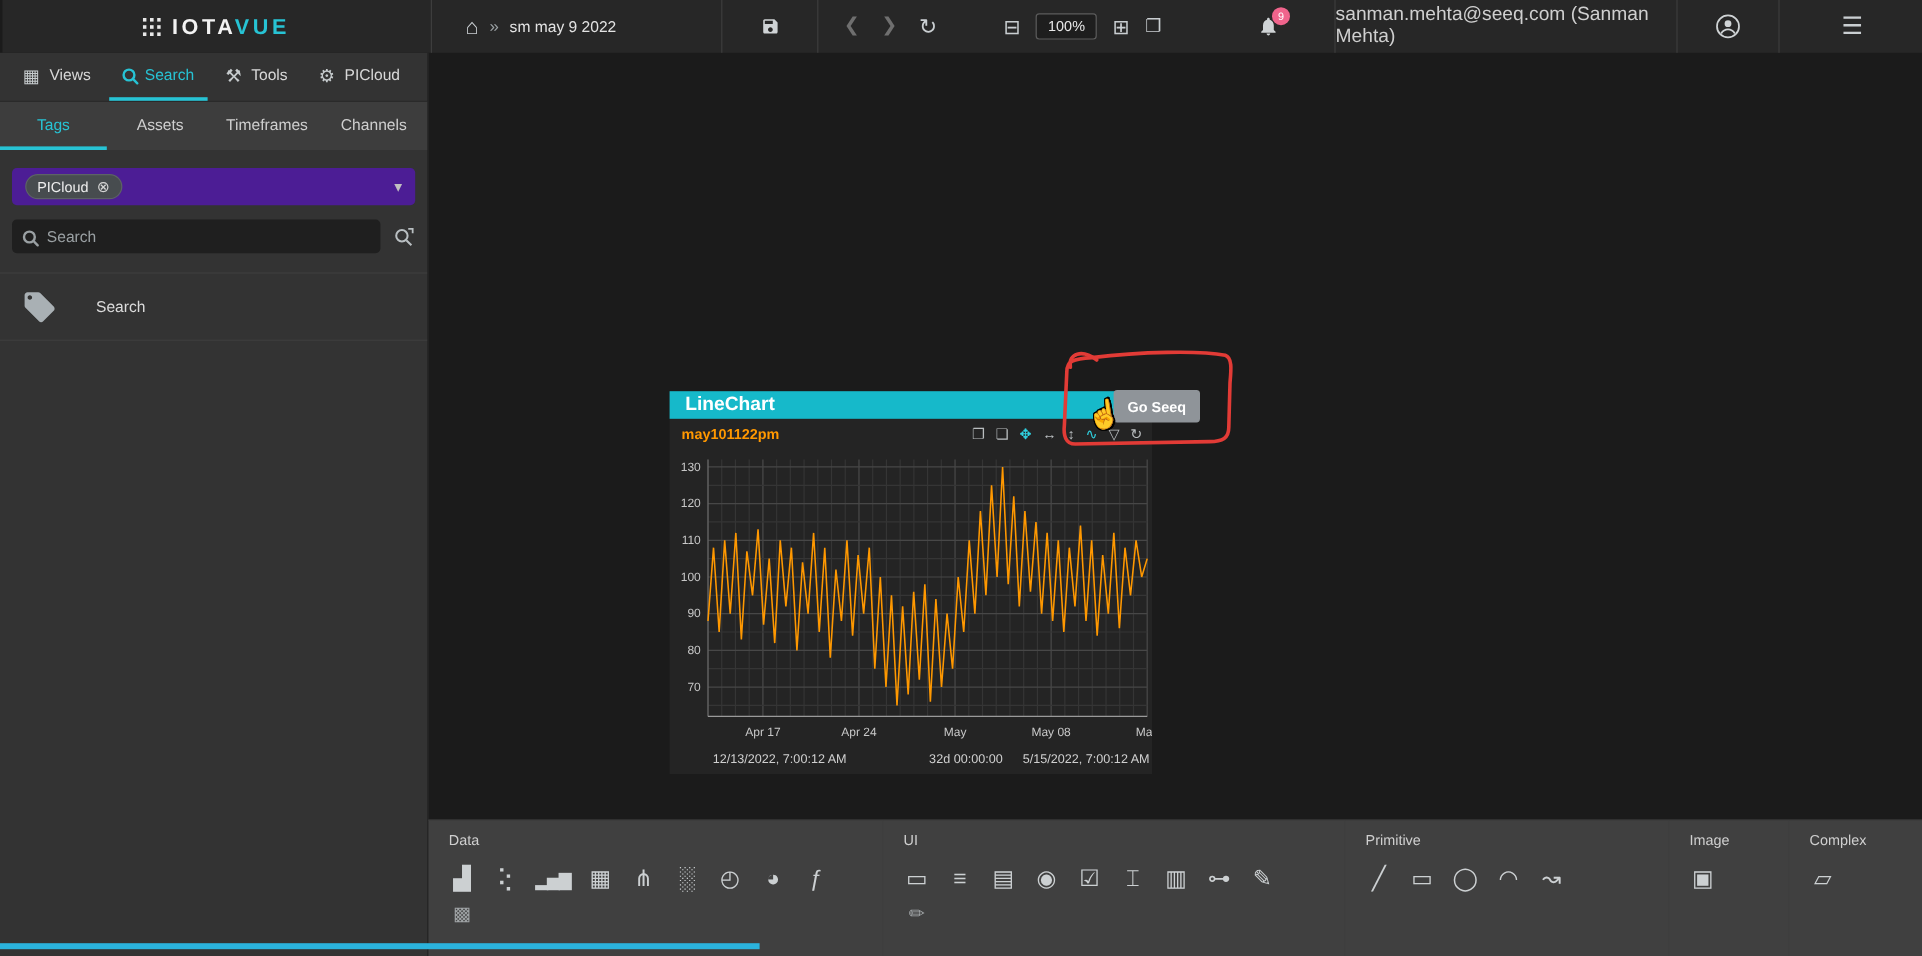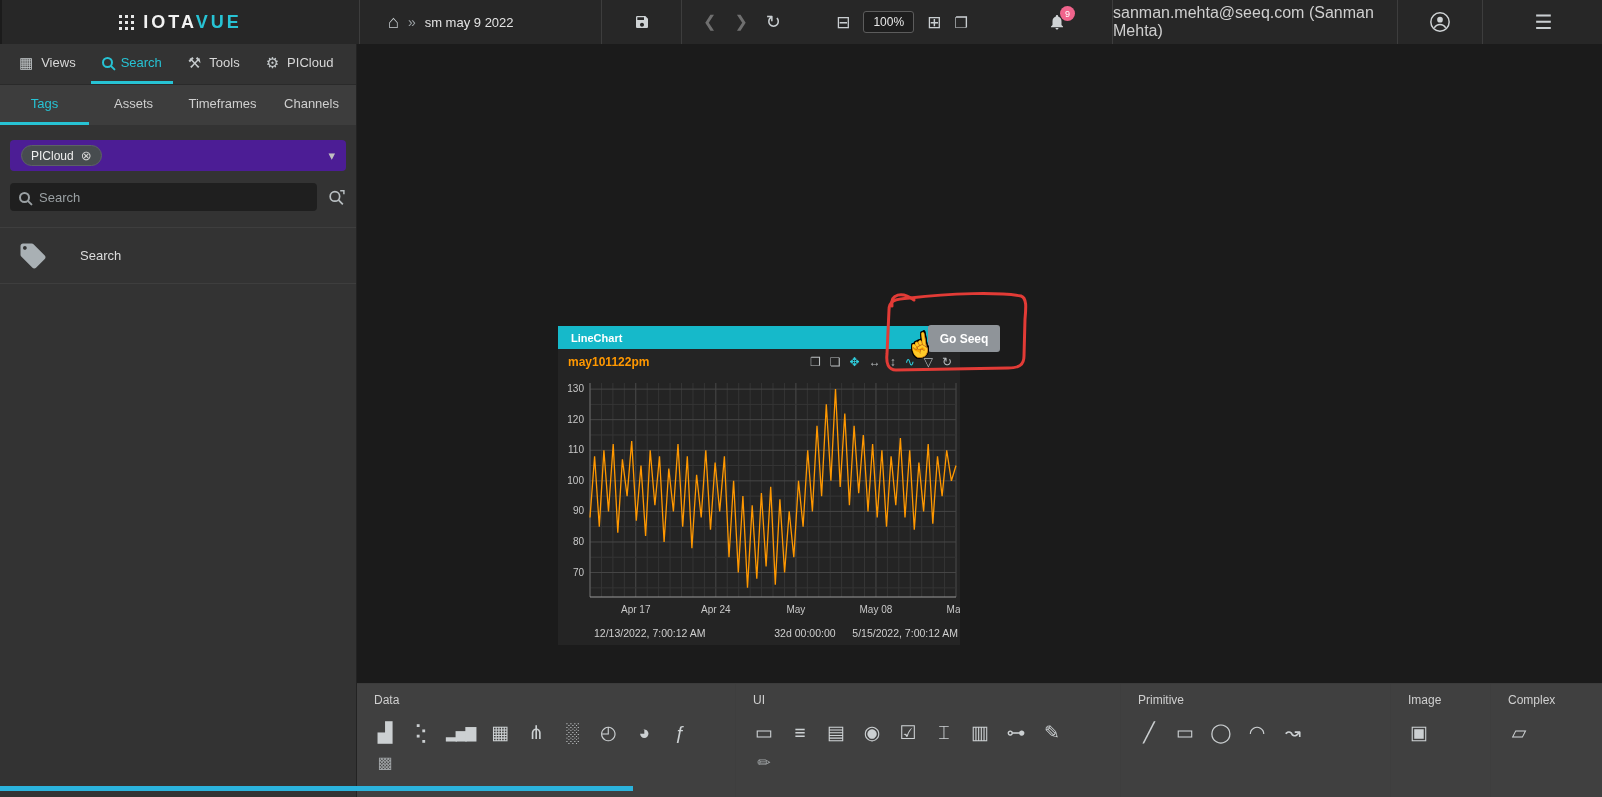--- a/index.html
+++ b/index.html
@@ -49,21 +49,21 @@
   .search-input input::placeholder{color:#9aa0a3}
   .mag{display:inline-block;width:11px;height:11px;border:2px solid currentColor;border-radius:50%;position:relative;flex:none}
   .mag::after{content:"";position:absolute;width:6px;height:2px;background:currentColor;bottom:-3px;right:-5px;transform:rotate(45deg);border-radius:1px}
   .tag-list{margin-top:16px;border-top:1px solid #3e3e3e}
   .tag-row{height:56px;display:flex;align-items:center;gap:32px;padding-left:18px;border-bottom:1px solid #3e3e3e;font-size:13px;color:#dcdcdc}
   .tag-row svg{width:30px;height:30px;flex:none}
 
   
   .canvas{position:absolute;top:44px;left:357px;right:0;bottom:114px;background:#1b1b1b;overflow:hidden}
   .widget{position:absolute;left:201px;top:282px;width:402px;background:#242424;z-index:5}
-  .widget-header{height:23px;background:#16b9ca;color:#fff;font-size:11px;font-weight:bold;display:flex;align-items:center;padding-left:13px}
+  .widget-header{height:23px;background:#16b9ca;color:#fff;font-size:16px;font-weight:bold;display:flex;align-items:center;padding-left:13px}
   .widget-titlebar{height:26px;display:flex;align-items:center;justify-content:space-between;padding:0 8px 0 10px}
   .series-label{color:#ff9800;font-size:12px;font-weight:bold}
   .wt-icons{display:flex;gap:9px;font-size:12px;color:#b9bdbf;align-items:center}
   .wt-ic.accent{color:#2fd0df}
   #chart-svg{display:block}
   .widget-footer{height:20px;display:flex;align-items:center;font-size:10.5px;color:#cfcfcf;padding:0 2px 4px 36px;justify-content:space-between}
   .annotation{position:absolute;left:523px;top:242px;z-index:40;pointer-events:none}
   .go-seeq{position:absolute;left:571px;top:281px;width:72px;height:27px;background:#8f9499;color:#fff;font-size:12px;font-weight:bold;border:none;border-radius:3px;z-index:35;display:flex;align-items:center;justify-content:center;font-family:"Liberation Sans",sans-serif}
   .cursor{position:absolute;left:549px;top:288px;font-size:23px;color:#fff;z-index:45;transform:rotate(-8deg);text-shadow:-1px -1px 0 #000,1px -1px 0 #000,-1px 1px 0 #000,1px 1px 0 #000}
 

